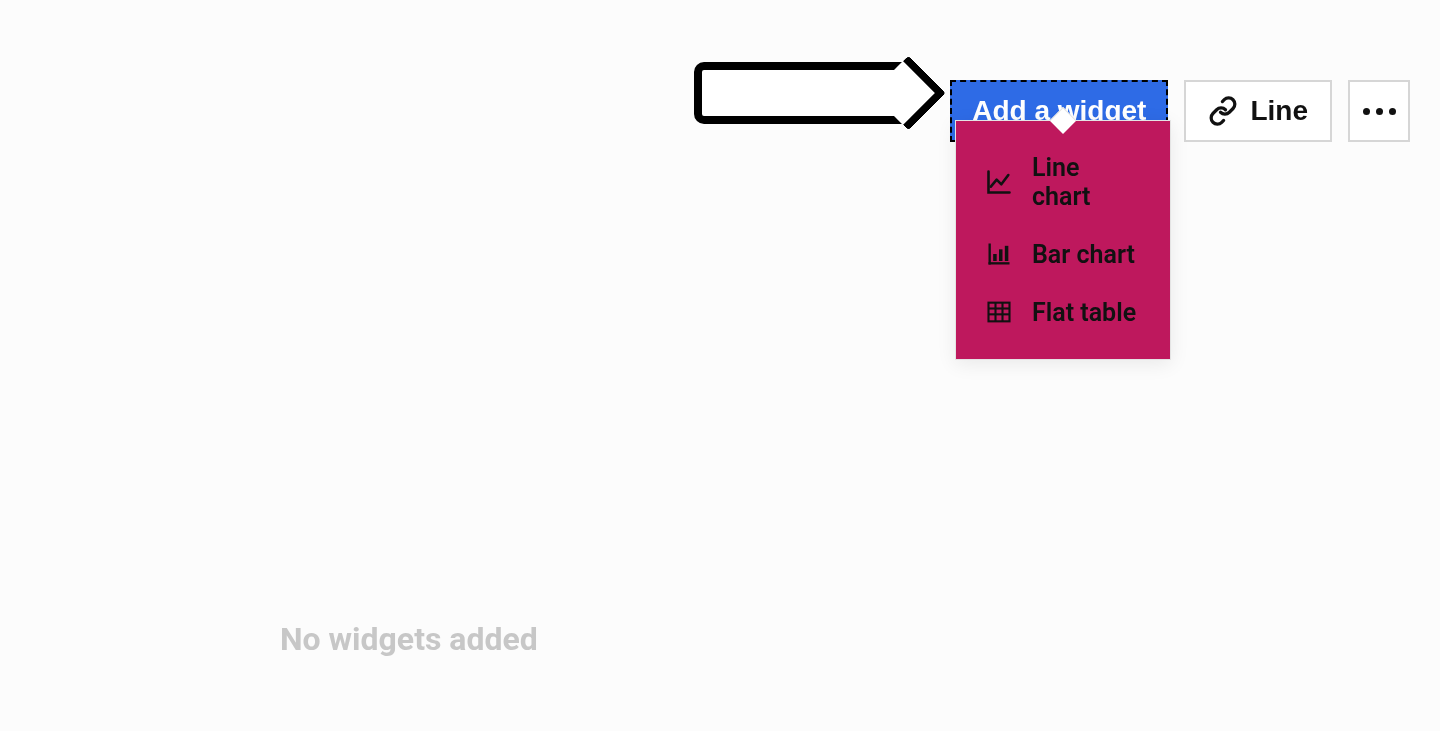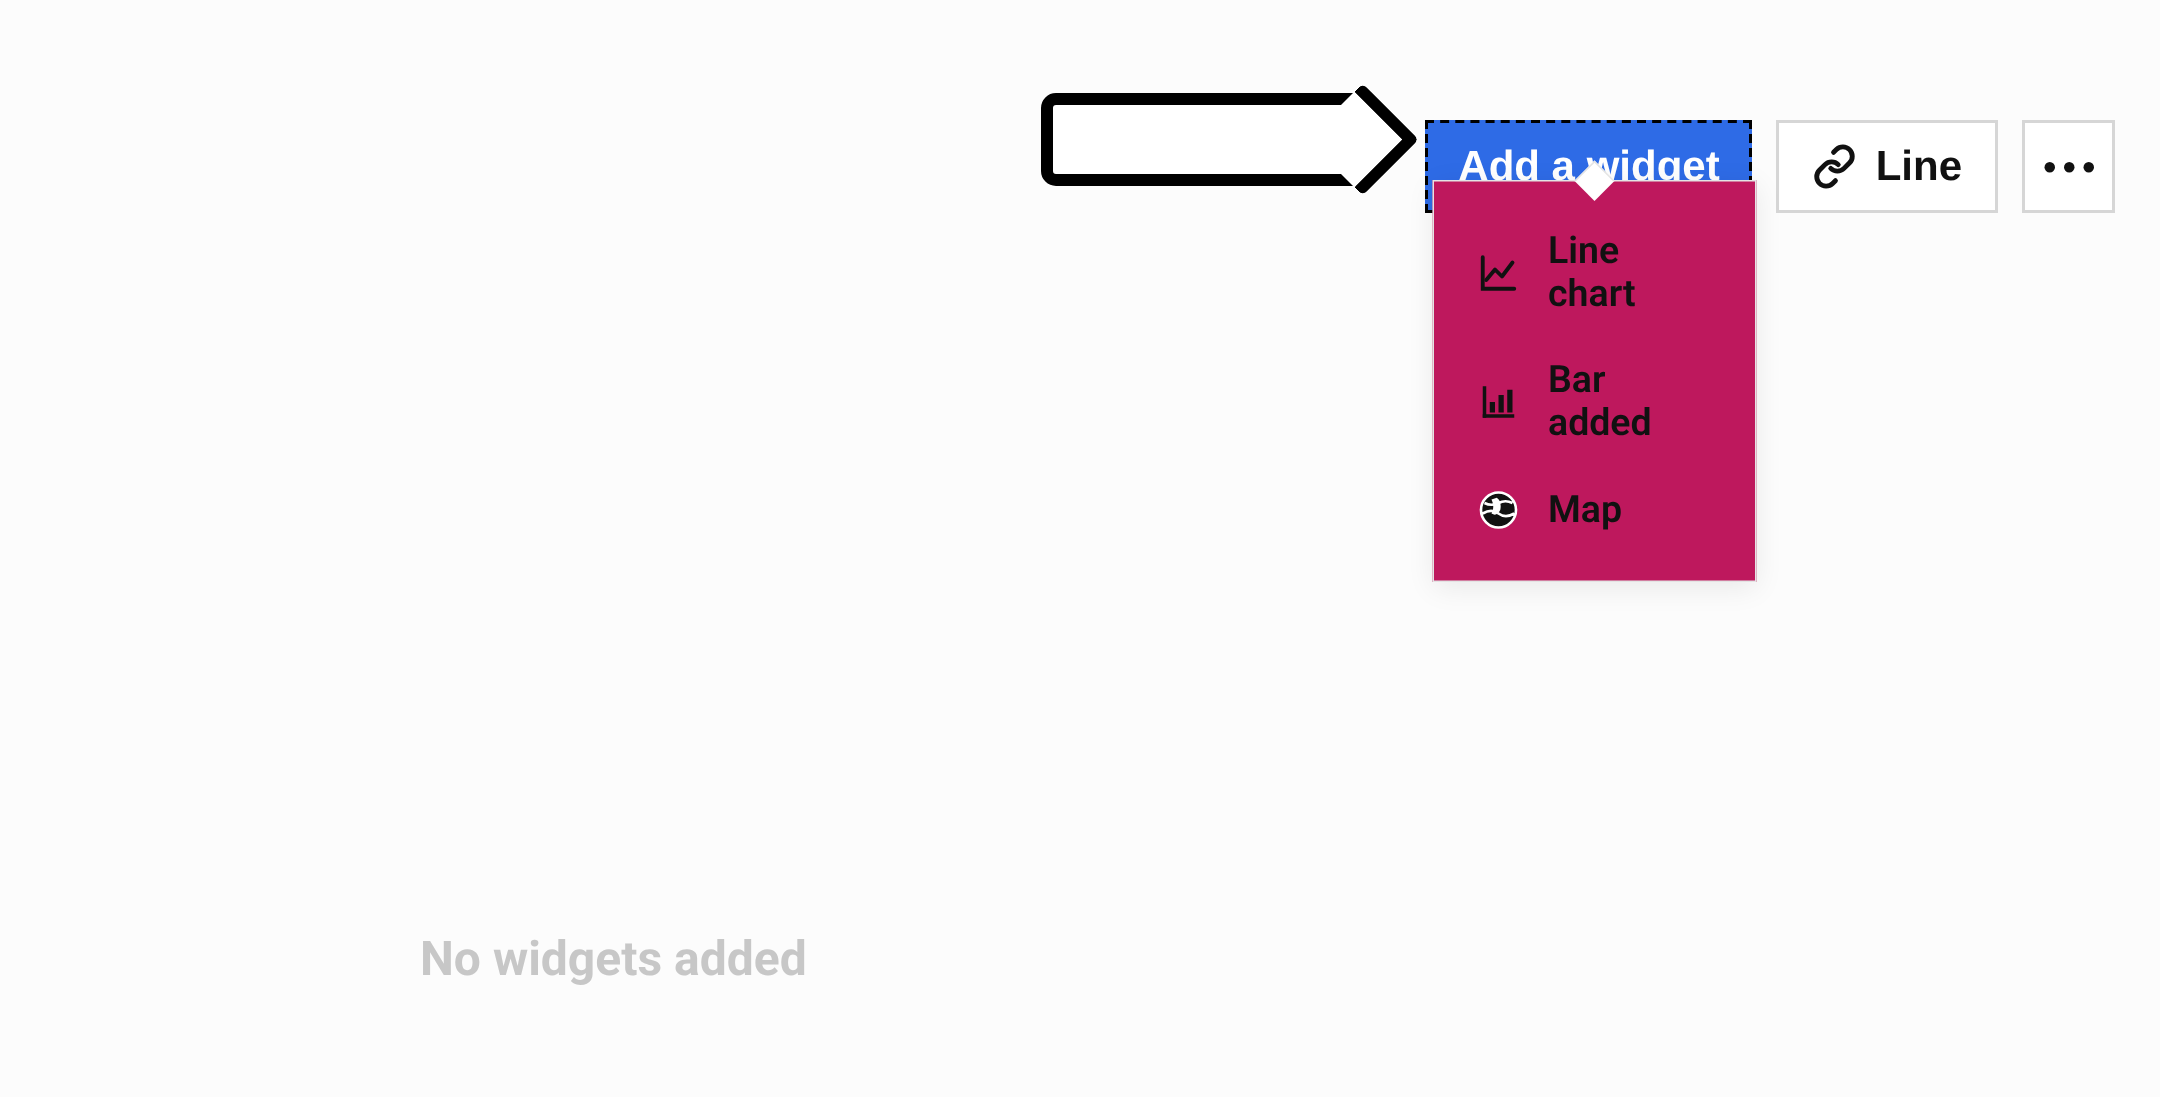--- a/index.html
+++ b/index.html
@@ -175,31 +175,33 @@
   <div class="dropdown-item">
     <span class="dd-icon">
       <svg width="28" height="28" viewBox="0 0 24 24" fill="#111">
         <rect x="3" y="3" width="2" height="18"></rect>
         <rect x="3" y="19" width="18" height="2"></rect>
         <rect x="7" y="12" width="3" height="6"></rect>
         <rect x="12" y="8" width="3" height="10"></rect>
         <rect x="17" y="5" width="3" height="13"></rect>
       </svg>
     </span>
-    <span>Bar added</span>
+    <span>Bar chart</span>
   </div>
-
-
-
 
   <div class="dropdown-item">
     <span class="dd-icon">
-      <svg width="28" height="28" viewBox="0 0 24 24" fill="#111">
-        <circle cx="12" cy="12" r="10"></circle>
-        <path d="M12 2 a10 10 0 0 0 0 20 a10 10 0 0 0 0 -20 M4 8 q4 2 8 0 q4 -2 8 0 M3 14 q5 -3 9 0 q4 3 9 0" fill="none" stroke="#fff" stroke-width="1.5"></path>
-        <path d="M8 6 q2 4 0 8 q3 2 5 -2 q1 -5 -2 -7 z" fill="#fff"></path>
-      </svg>
-    </span>
-    <span>Map</span>
+      <svg width="28" height="28" viewBox="0 0 24 24" fill="none" stroke="#111" stroke-width="1.8">
+        <rect x="3" y="4" width="18" height="16"></rect>
+        <line x1="3" y1="9" x2="21" y2="9"></line>
+        <line x1="3" y1="14" x2="21" y2="14"></line>
+        <line x1="9" y1="4" x2="9" y2="20"></line>
+        <line x1="15" y1="4" x2="15" y2="20"></line>
+      </svg>
+    </span>
+    <span>Flat table</span>
   </div>
+
+
+
 </div>
 
 <div class="empty-state">No widgets added</div>
 
 </body></html>

